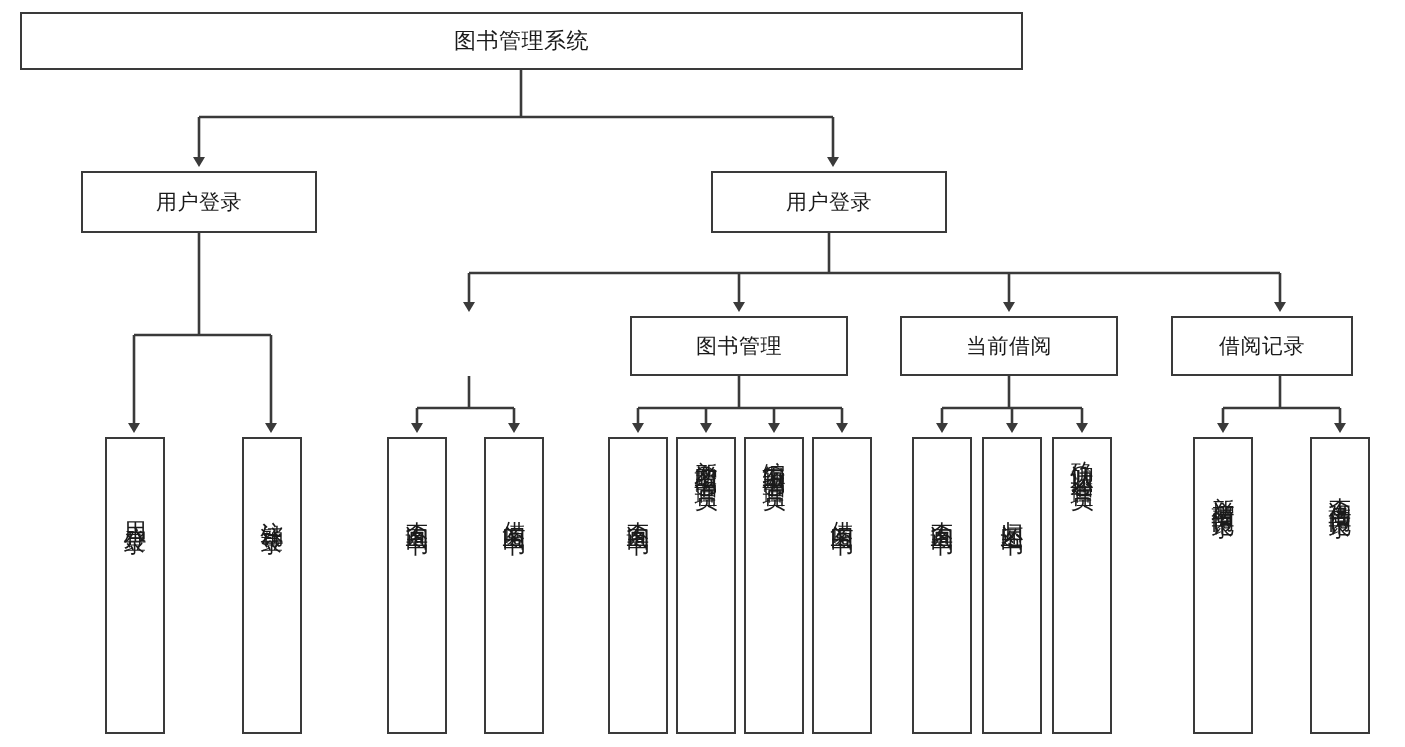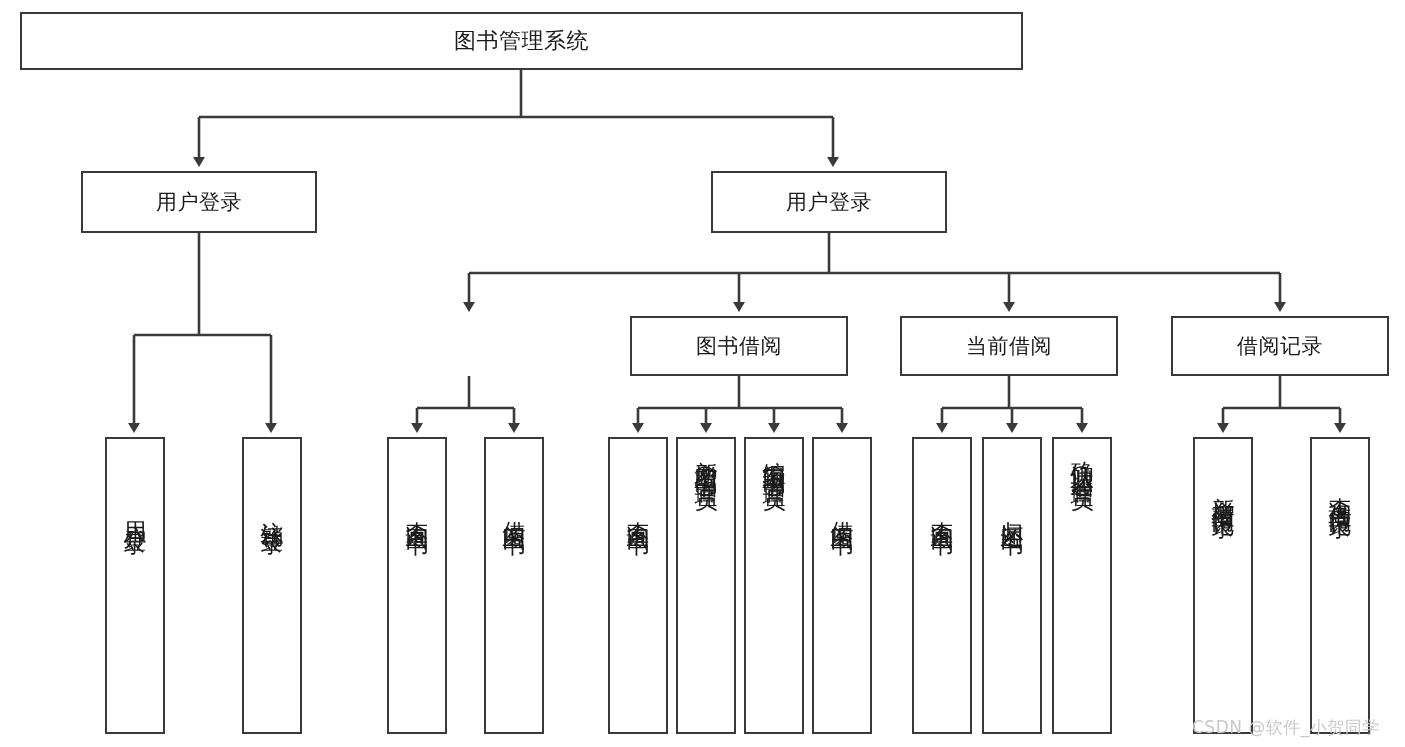--- a/index.html
+++ b/index.html
@@ -141,26 +141,26 @@
   </div>
 
   <div class="node horiz" id="n-l2-0" style="left: 81px; top: 171px; width: 236px; height: 62px; border-color: rgb(58, 58, 58); background: rgb(255, 255, 255); color: rgb(26, 26, 26);">
     <span class="node-label">用户登录</span>
   </div>
   <div class="node horiz" id="n-l2-1" style="left: 711px; top: 171px; width: 236px; height: 62px; border-color: rgb(58, 58, 58); background: rgb(255, 255, 255); color: rgb(26, 26, 26);">
     <span class="node-label">用户登录</span>
   </div>
 
   <div class="node horiz" id="n-l3-1" style="left: 630px; top: 316px; width: 218px; height: 60px; border-color: rgb(58, 58, 58); background: rgb(255, 255, 255); color: rgb(26, 26, 26);">
-    <span class="node-label">图书借阅</span>
+    <span class="node-label">图书管理</span>
   </div>
   <div class="node horiz" id="n-l3-2" style="left: 900px; top: 316px; width: 218px; height: 60px; border-color: rgb(58, 58, 58); background: rgb(255, 255, 255); color: rgb(26, 26, 26); align-items: center;">
     <span class="node-label">当前借阅</span>
   </div>
-  <div class="node horiz" id="n-l3-3" style="left: 1171px; top: 316px; width: 218px; height: 60px; border-color: rgb(58, 58, 58); background: rgb(255, 255, 255); color: rgb(26, 26, 26);">
+  <div class="node horiz" id="n-l3-3" style="left: 1171px; top: 316px; width: 182px; height: 60px; border-color: rgb(58, 58, 58); background: rgb(255, 255, 255); color: rgb(26, 26, 26);">
     <span class="node-label">借阅记录</span>
   </div>
 
   <div class="node vert mid" id="n-lf-0" style="left: 105px; top: 437px; width: 60px; height: 297px; border-color: rgb(58, 58, 58); background: rgb(255, 255, 255); color: rgb(26, 26, 26);">
     <span class="node-label">用户登录</span>
   </div>
   <div class="node vert mid" id="n-lf-1" style="left: 242px; top: 437px; width: 60px; height: 297px; border-color: rgb(58, 58, 58); background: rgb(255, 255, 255); color: rgb(26, 26, 26);">
     <span class="node-label">注销登录</span>
   </div>
   <div class="node vert mid" id="n-lf-2" style="left: 387px; top: 437px; width: 60px; height: 297px; border-color: rgb(58, 58, 58); background: rgb(255, 255, 255); color: rgb(26, 26, 26);">
@@ -190,15 +190,14 @@
   <div class="node vert" id="n-lf-10" style="left: 1052px; top: 437px; width: 60px; height: 297px; border-color: rgb(58, 58, 58); background: rgb(255, 255, 255); color: rgb(26, 26, 26);">
     <span class="node-label">确认归还（管理员）</span>
   </div>
   <div class="node vert midsm" id="n-lf-11" style="left: 1193px; top: 437px; width: 60px; height: 297px; border-color: rgb(58, 58, 58); background: rgb(255, 255, 255); color: rgb(26, 26, 26);">
     <span class="node-label">新增借阅记录</span>
   </div>
   <div class="node vert midsm" id="n-lf-12" style="left: 1310px; top: 437px; width: 60px; height: 297px; border-color: rgb(58, 58, 58); background: rgb(255, 255, 255); color: rgb(26, 26, 26);">
     <span class="node-label">查询借阅记录</span>
   </div>
 
-  <div class="watermark" style="left: 1192px; top: 716px; color: rgb(201, 201, 201);">CSDN @软件_小贺同学</div>
 
 </div>
 
 </body></html>

